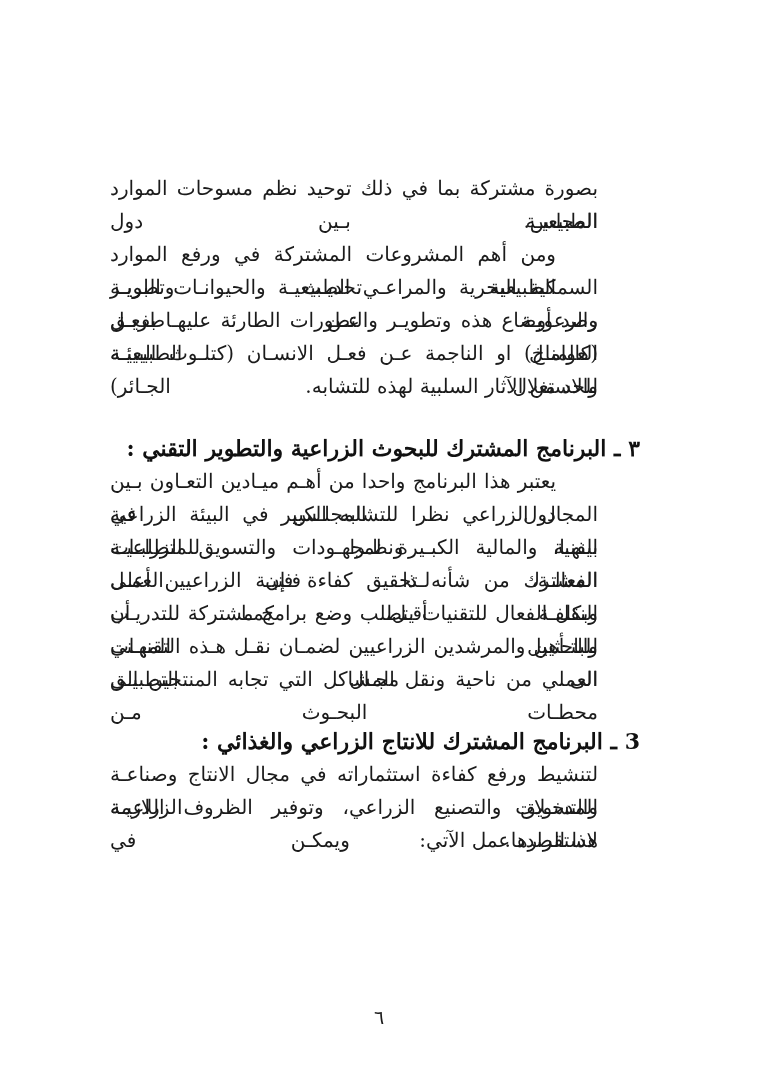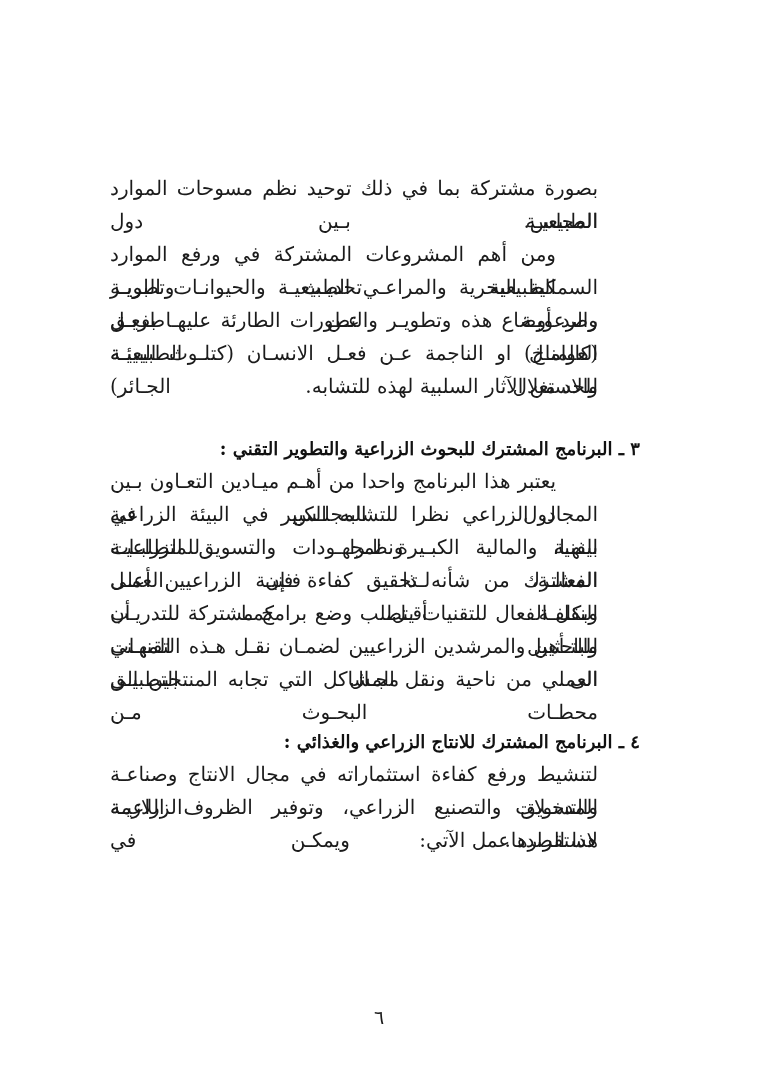--- a/index.html
+++ b/index.html
@@ -37,21 +37,21 @@
   }
   .line.last {
     text-align: right;
     text-align-last: right;
     -moz-text-align-last: right;
   }
   .line.first-indent {
     padding-right: 42px;
   }
   .section-heading {
-    font-size: 18px;
+    font-size: 22px;
     font-weight: bold;
     line-height: 33px;
     height: 33px;
     margin: 29px -42px 0 0;
     padding: 0;
     text-align: right;
     color: #111111;
   }
   .page-number {
     position: absolute;
@@ -88,21 +88,21 @@
     <div class="paragraph">
       <div class="line first-indent">يعتبر هذا البرنامج واحدا من أهـم ميـادين التعـاون بـين دول المجلـس في</div>
       <div class="line">المجال الزراعي نظرا للتشابه الكبير في البيئة الزراعية بينهـا، ونظـرا للمتطلبـات</div>
       <div class="line">الفنية والمالية الكبـيرة لمجهـودات والتسويق الزراعيـة الفعالـة، لـذا فـإن العمـل</div>
       <div class="line">المشترك من شأنه تحقيق كفاءة فنيـة الزراعيين أعلى وبكلفـة أقـل، كمـا أن</div>
       <div class="line">النقل الفعال للتقنيات يتطلب وضع برامج مشتركة للتدريـب والتـأهيل المهـني</div>
       <div class="line">للباحثين والمرشدين الزراعيين لضمـان نقـل هـذه التقنيـات الى مجـال التطبيـق</div>
       <div class="line">العملي من ناحية ونقل المشاكل التي تجابه المنتجين الى محطـات البحـوث مـن</div>
     </div>
 
-    <h2 class="section-heading">٤ ـ البرنامج المشترك للانتاج الزراعي والغذائي :</h2>
+    <h2 class="section-heading">3 ـ البرنامج المشترك للانتاج الزراعي والغذائي :</h2>
 
     <div class="paragraph">
       <div class="line">لتنشيط ورفع كفاءة استثماراته في مجال الانتاج وصناعـة المدخـلات الزراعيـة</div>
       <div class="line">والتسويق والتصنيع الزراعي، وتوفير الظروف اللازمة لاستقرارها. ويمكـن في</div>
       <div class="line last">هذا الصدد عمل الآتي:</div>
     </div>
 
   </div>
 
   <div class="page-number">٦</div>

